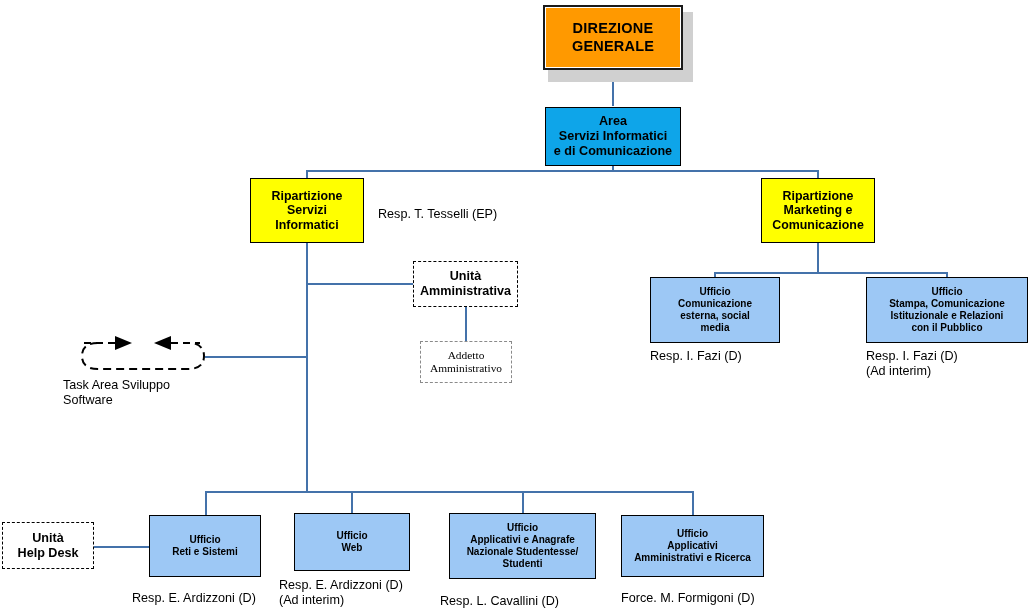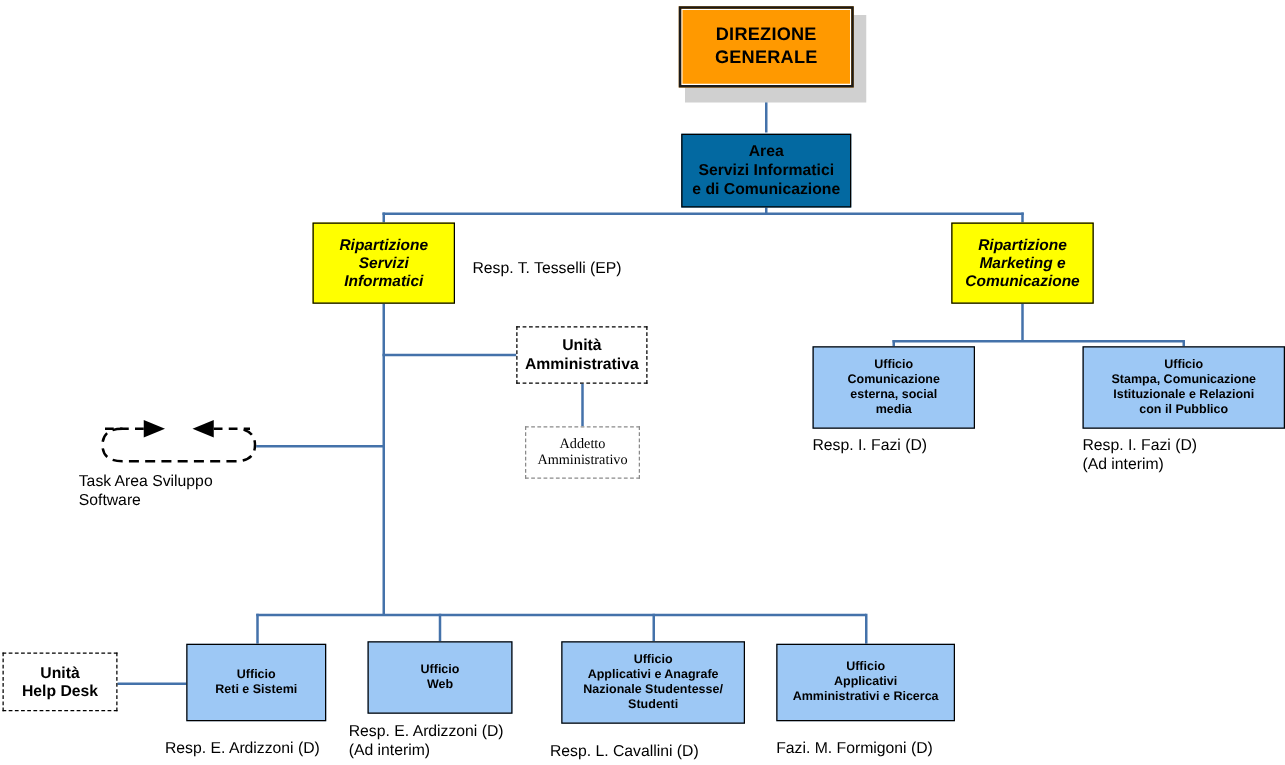--- a/index.html
+++ b/index.html
@@ -34,33 +34,32 @@
     font-weight: bold;
     font-size: 14.5px;
     letter-spacing: 0.2px;
   }
   .shadow-box {
     position: absolute;
     background: #d0d0d0;
     z-index: 2;
   }
   .node-area {
-    background: #0369a1;
+    background: #0ea5e9;
     border: 1.5px solid #000000;
     color: #000000;
     font-weight: bold;
     font-size: 12.6px;
   }
   .node-rip {
     background: #FFFF00;
     border: 1.5px solid #000000;
     color: #000000;
     font-weight: bold;
     font-size: 12.4px;
-    font-style: italic;
   }
   .node-uff {
     background: #9DC8F5;
     border: 1.5px solid #000000;
     color: #000000;
     font-weight: bold;
     font-size: 10px;
   }
   .node-dashed {
     background: #ffffff;
@@ -193,21 +192,21 @@
 
   <div class="node node-uff" style="left:449px; top:513px; width:147px; height:66px;">Ufficio
 Applicativi e Anagrafe
 Nazionale Studentesse/
 Studenti</div>
   <div class="caption" style="left:440px; top:594px; width:147px;">Resp. L. Cavallini (D)</div>
 
   <div class="node node-uff" style="left:621px; top:515px; width:143px; height:62px;">Ufficio
 Applicativi
 Amministrativi e Ricerca</div>
-  <div class="caption" style="left:621px; top:591px; width:143px;">Fazi. M. Formigoni (D)</div>
+  <div class="caption" style="left:621px; top:591px; width:143px;">Force. M. Formigoni (D)</div>
 
   <svg class="overlay" viewBox="0 0 1028 612">
 
     <path d="M 98 343 Q 82 343 82 356 Q 82 369 98 369 L 188 369 Q 204 369 204 356 Q 204 345 192 343" fill="none" stroke="#000000" stroke-width="2" stroke-dasharray="8,5"></path>
 
     <line x1="84" y1="343" x2="115" y2="343" stroke="#000000" stroke-width="2" stroke-dasharray="7,5"></line>
     <polygon points="115,336 132,343 115,350" fill="#000000"></polygon>
 
     <line x1="171" y1="343" x2="200" y2="343" stroke="#000000" stroke-width="2" stroke-dasharray="7,5"></line>
     <polygon points="171,336 154,343 171,350" fill="#000000"></polygon>

